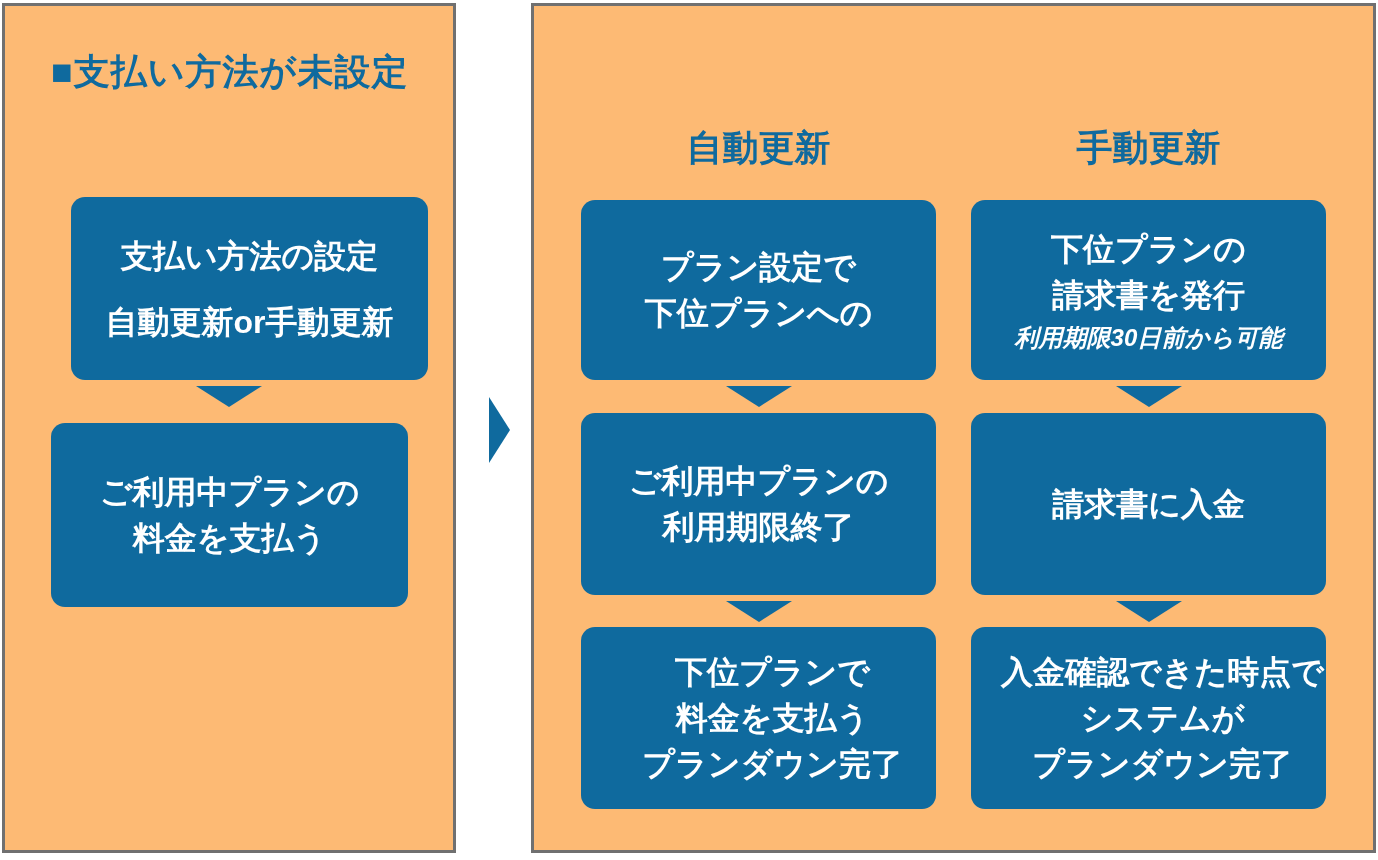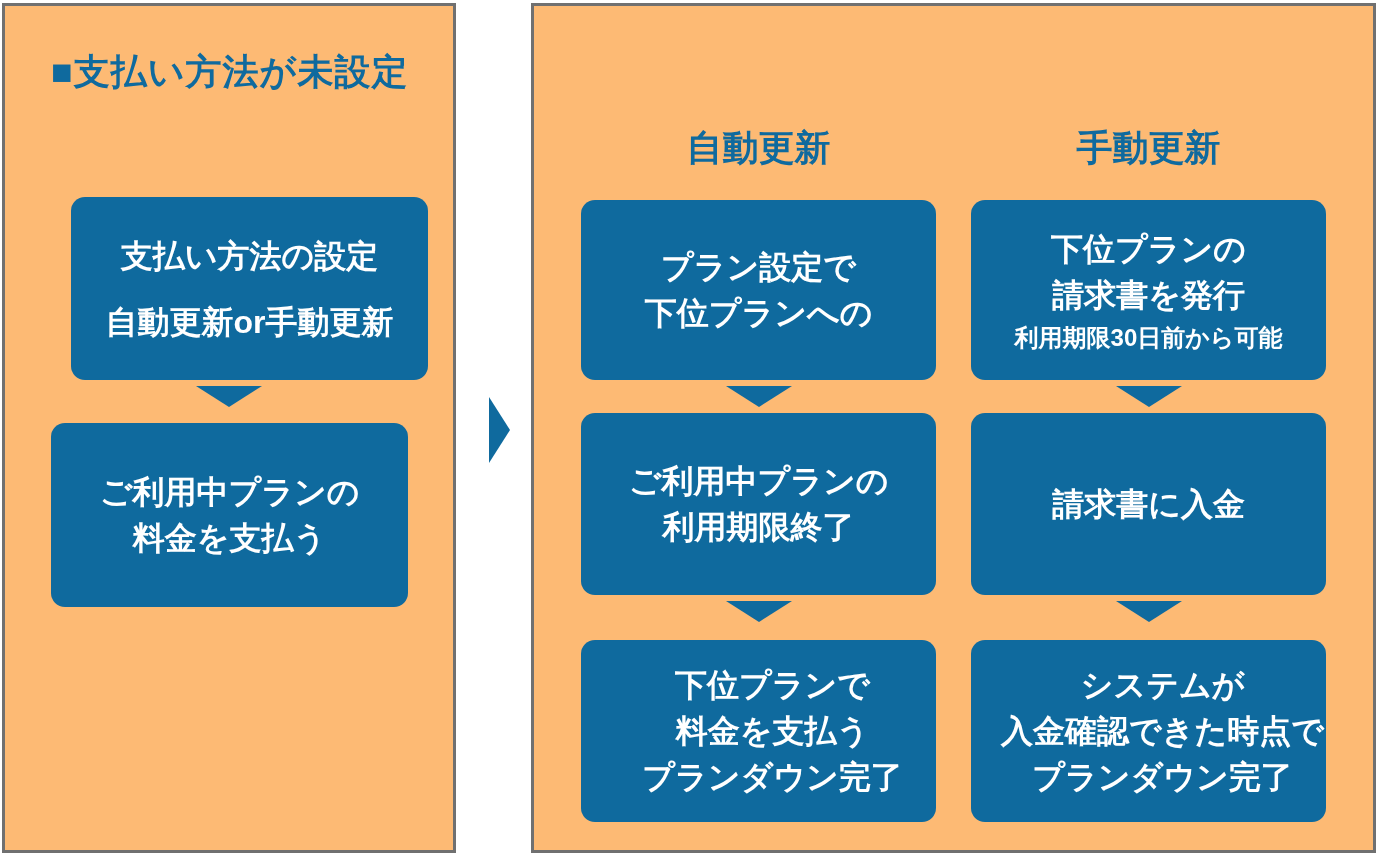--- a/index.html
+++ b/index.html
@@ -18,38 +18,38 @@
 
   .panel-title{position:absolute;font-size:36px;font-weight:700;
     color:var(--accent);letter-spacing:1px;white-space:nowrap;}
   .panel-left .panel-title{left:46px;top:42px;}
   .panel-right .panel-title{left:21px;top:42px;}
 
   .fbox{position:absolute;background:var(--accent);border-radius:14px;
     color:#ffffff;display:flex;flex-direction:column;align-items:center;
     justify-content:center;text-align:center;font-weight:700;font-size:32px;}
   .line{line-height:46px;white-space:nowrap;}
-  .note{font-size:24px;line-height:32px;margin-top:4px;white-space:nowrap;}
+  .note{font-size:24px;line-height:32px;margin-top:4px;white-space:nowrap;font-style:italic;}
 
   
   .lb1{left:46px;top:191px;width:357px;height:183px;row-gap:20px;margin-left:20px;}
   .lb2{left:46px;top:417px;width:357px;height:184px;}
   .left-down-arrow{position:absolute;left:191px;top:380px;width:0;height:0;
     border-left:33px solid transparent;border-right:33px solid transparent;
     border-top:21px solid var(--accent);}
 
   
   .col{position:absolute;top:0;width:355px;height:100%;}
   .col-auto{left:47px;}
   .col-manual{left:437px;}
   .col-header{position:absolute;top:118px;width:100%;text-align:center;
     font-size:36px;font-weight:700;color:var(--accent);white-space:nowrap;}
   .col .b1{top:194px;left:0;width:355px;height:180px;text-align:right;}
   .col .b2{top:407px;left:0;width:355px;height:182px;}
-  .col .b3{top:634px;left:0;width:355px;height:182px;padding-left:28px;}
+  .col .b3{top:621px;left:0;width:355px;height:182px;padding-left:28px;}
   .down-arrow{position:absolute;left:50%;transform:translateX(-50%);
     width:0;height:0;border-left:33px solid transparent;
     border-right:33px solid transparent;border-top:21px solid var(--accent);}
   .col .a1{top:380px;}
   .col .a2{top:595px;}
 
   
   .mid-arrow{position:absolute;left:489px;top:397px;width:0;height:0;
     border-top:33px solid transparent;border-bottom:33px solid transparent;
     border-left:21px solid var(--accent);}
@@ -110,20 +110,20 @@
         <div class="note">利用期限30日前から可能</div>
       </div>
       <div class="down-arrow a1"></div>
 
       <div class="fbox b2">
         <div class="line">請求書に入金</div>
       </div>
       <div class="down-arrow a2"></div>
 
       <div class="fbox b3">
+        <div class="line">入金確認できた時点で</div>
         <div class="line">システムが</div>
-        <div class="line">入金確認できた時点で</div>
         <div class="line">プランダウン完了</div>
       </div>
     </div>
   </section>
 
 </div>
 
 </body></html>

